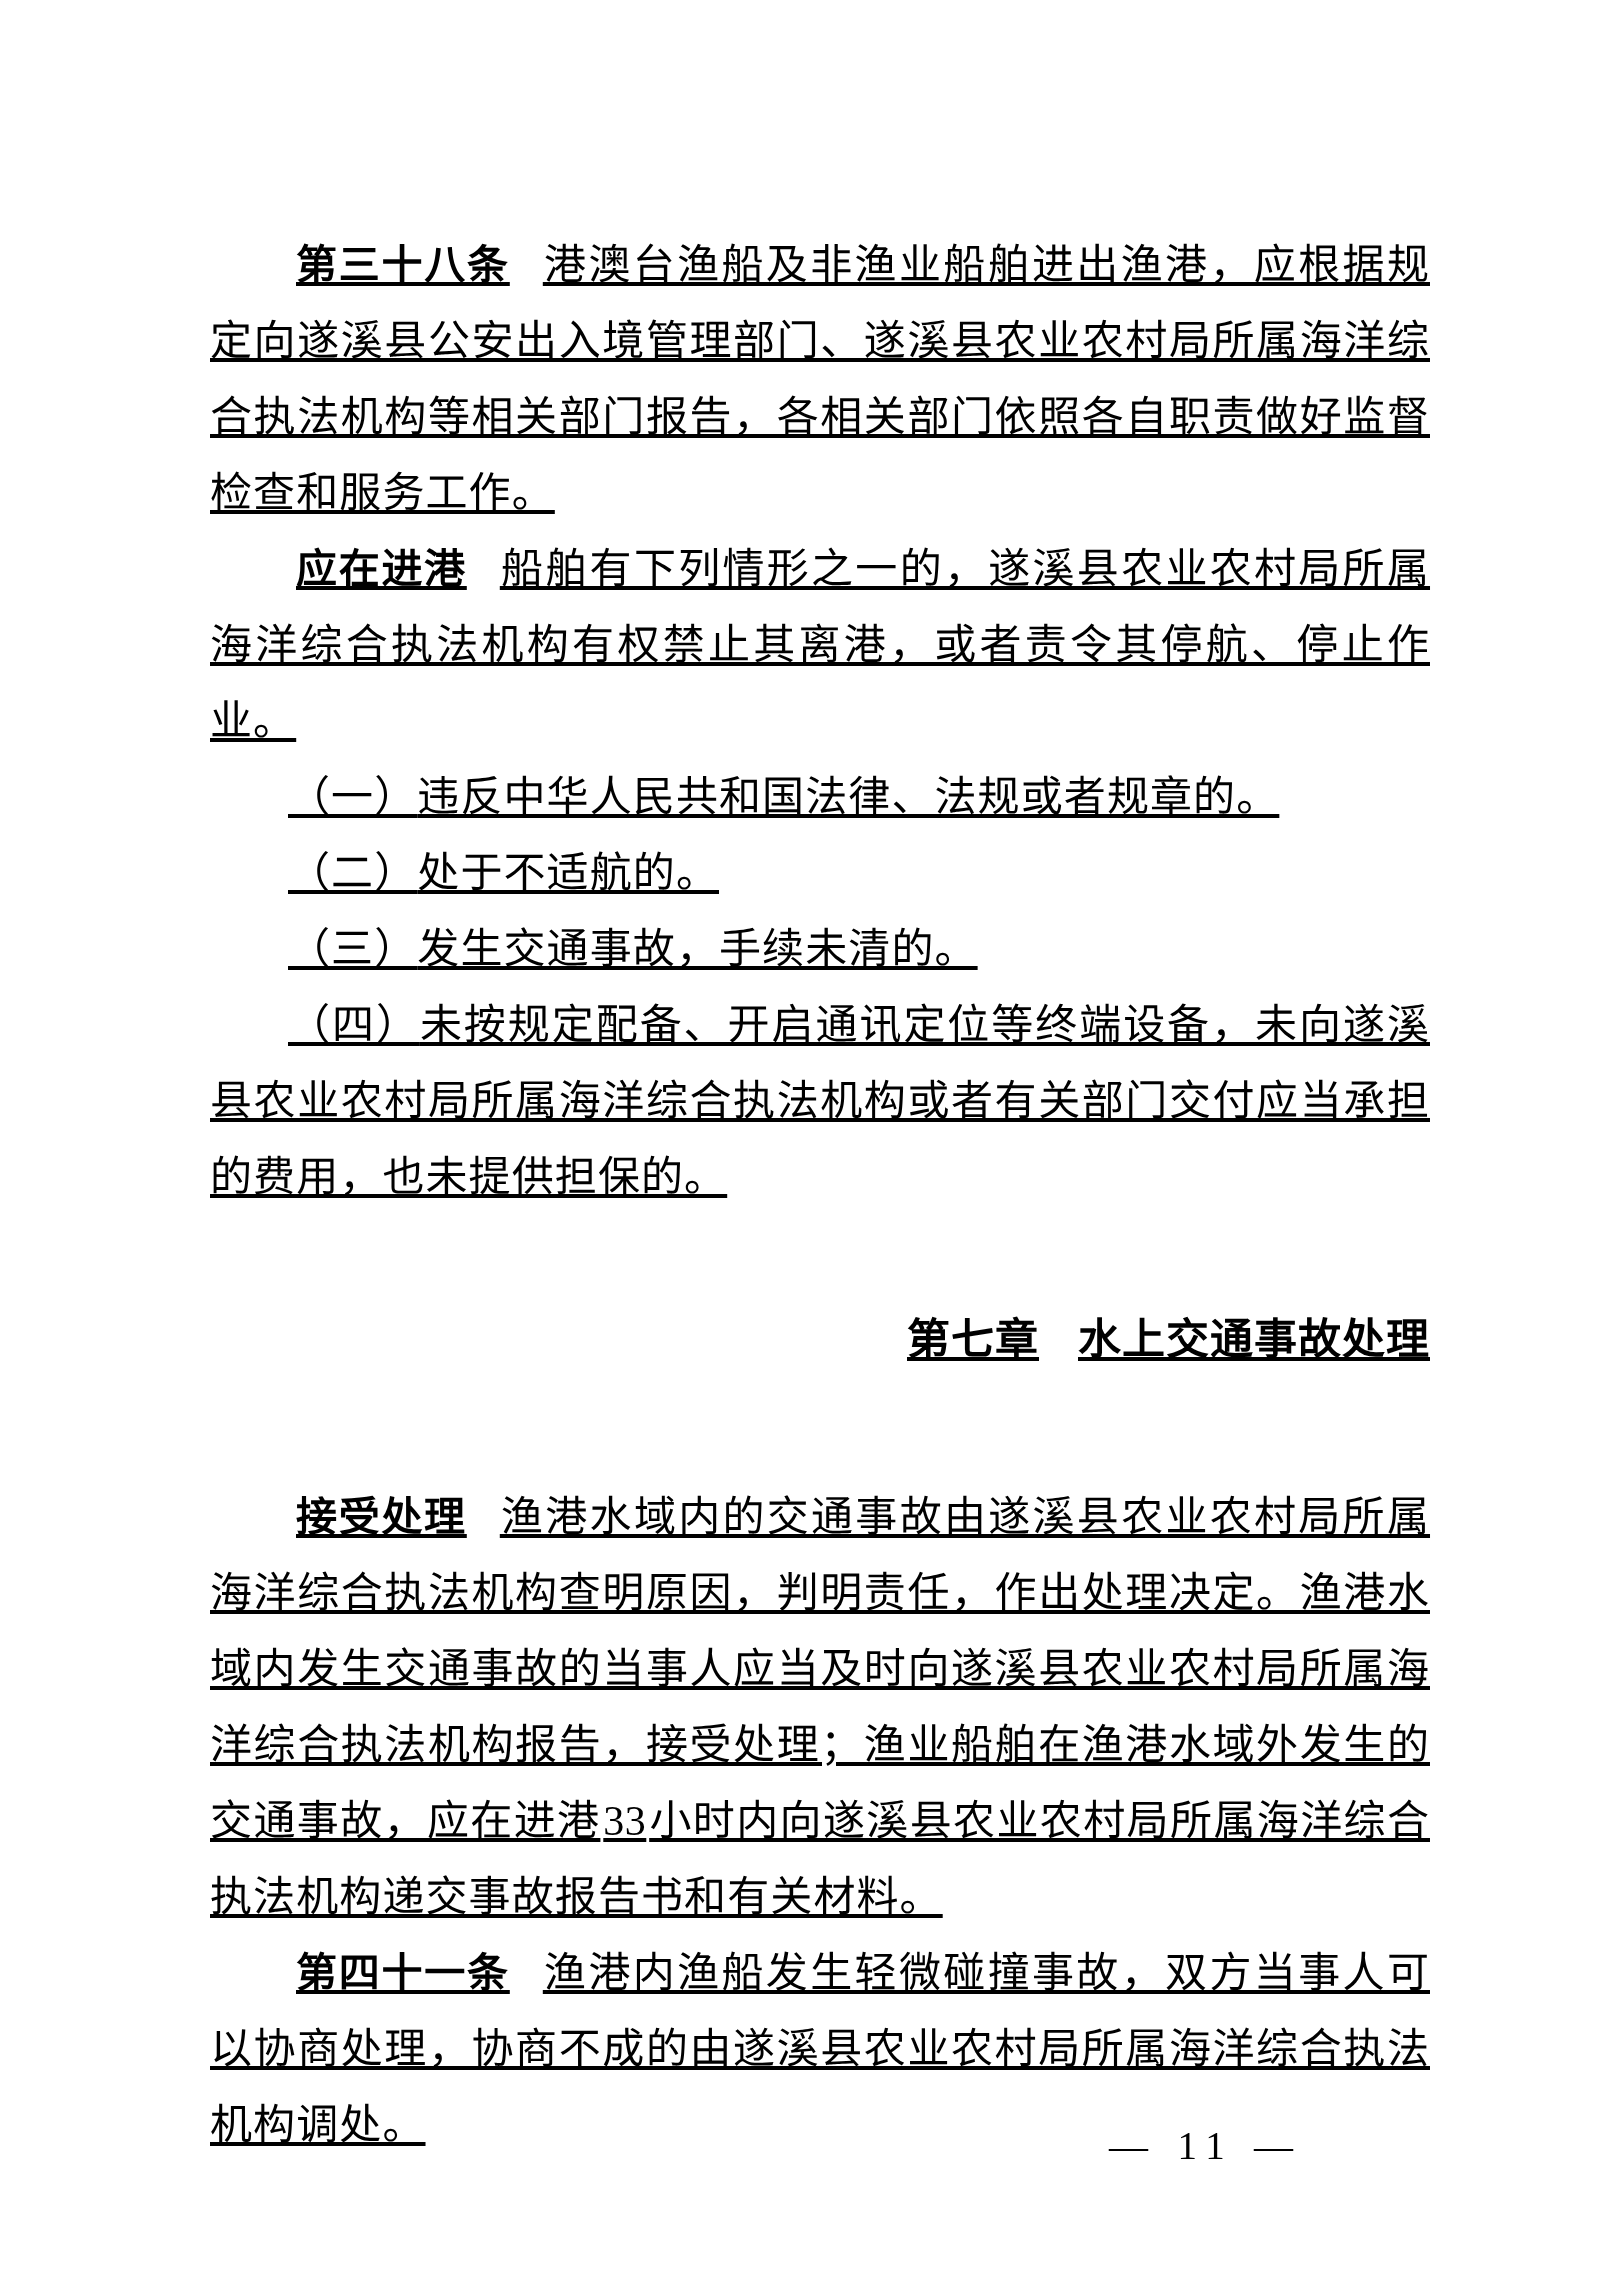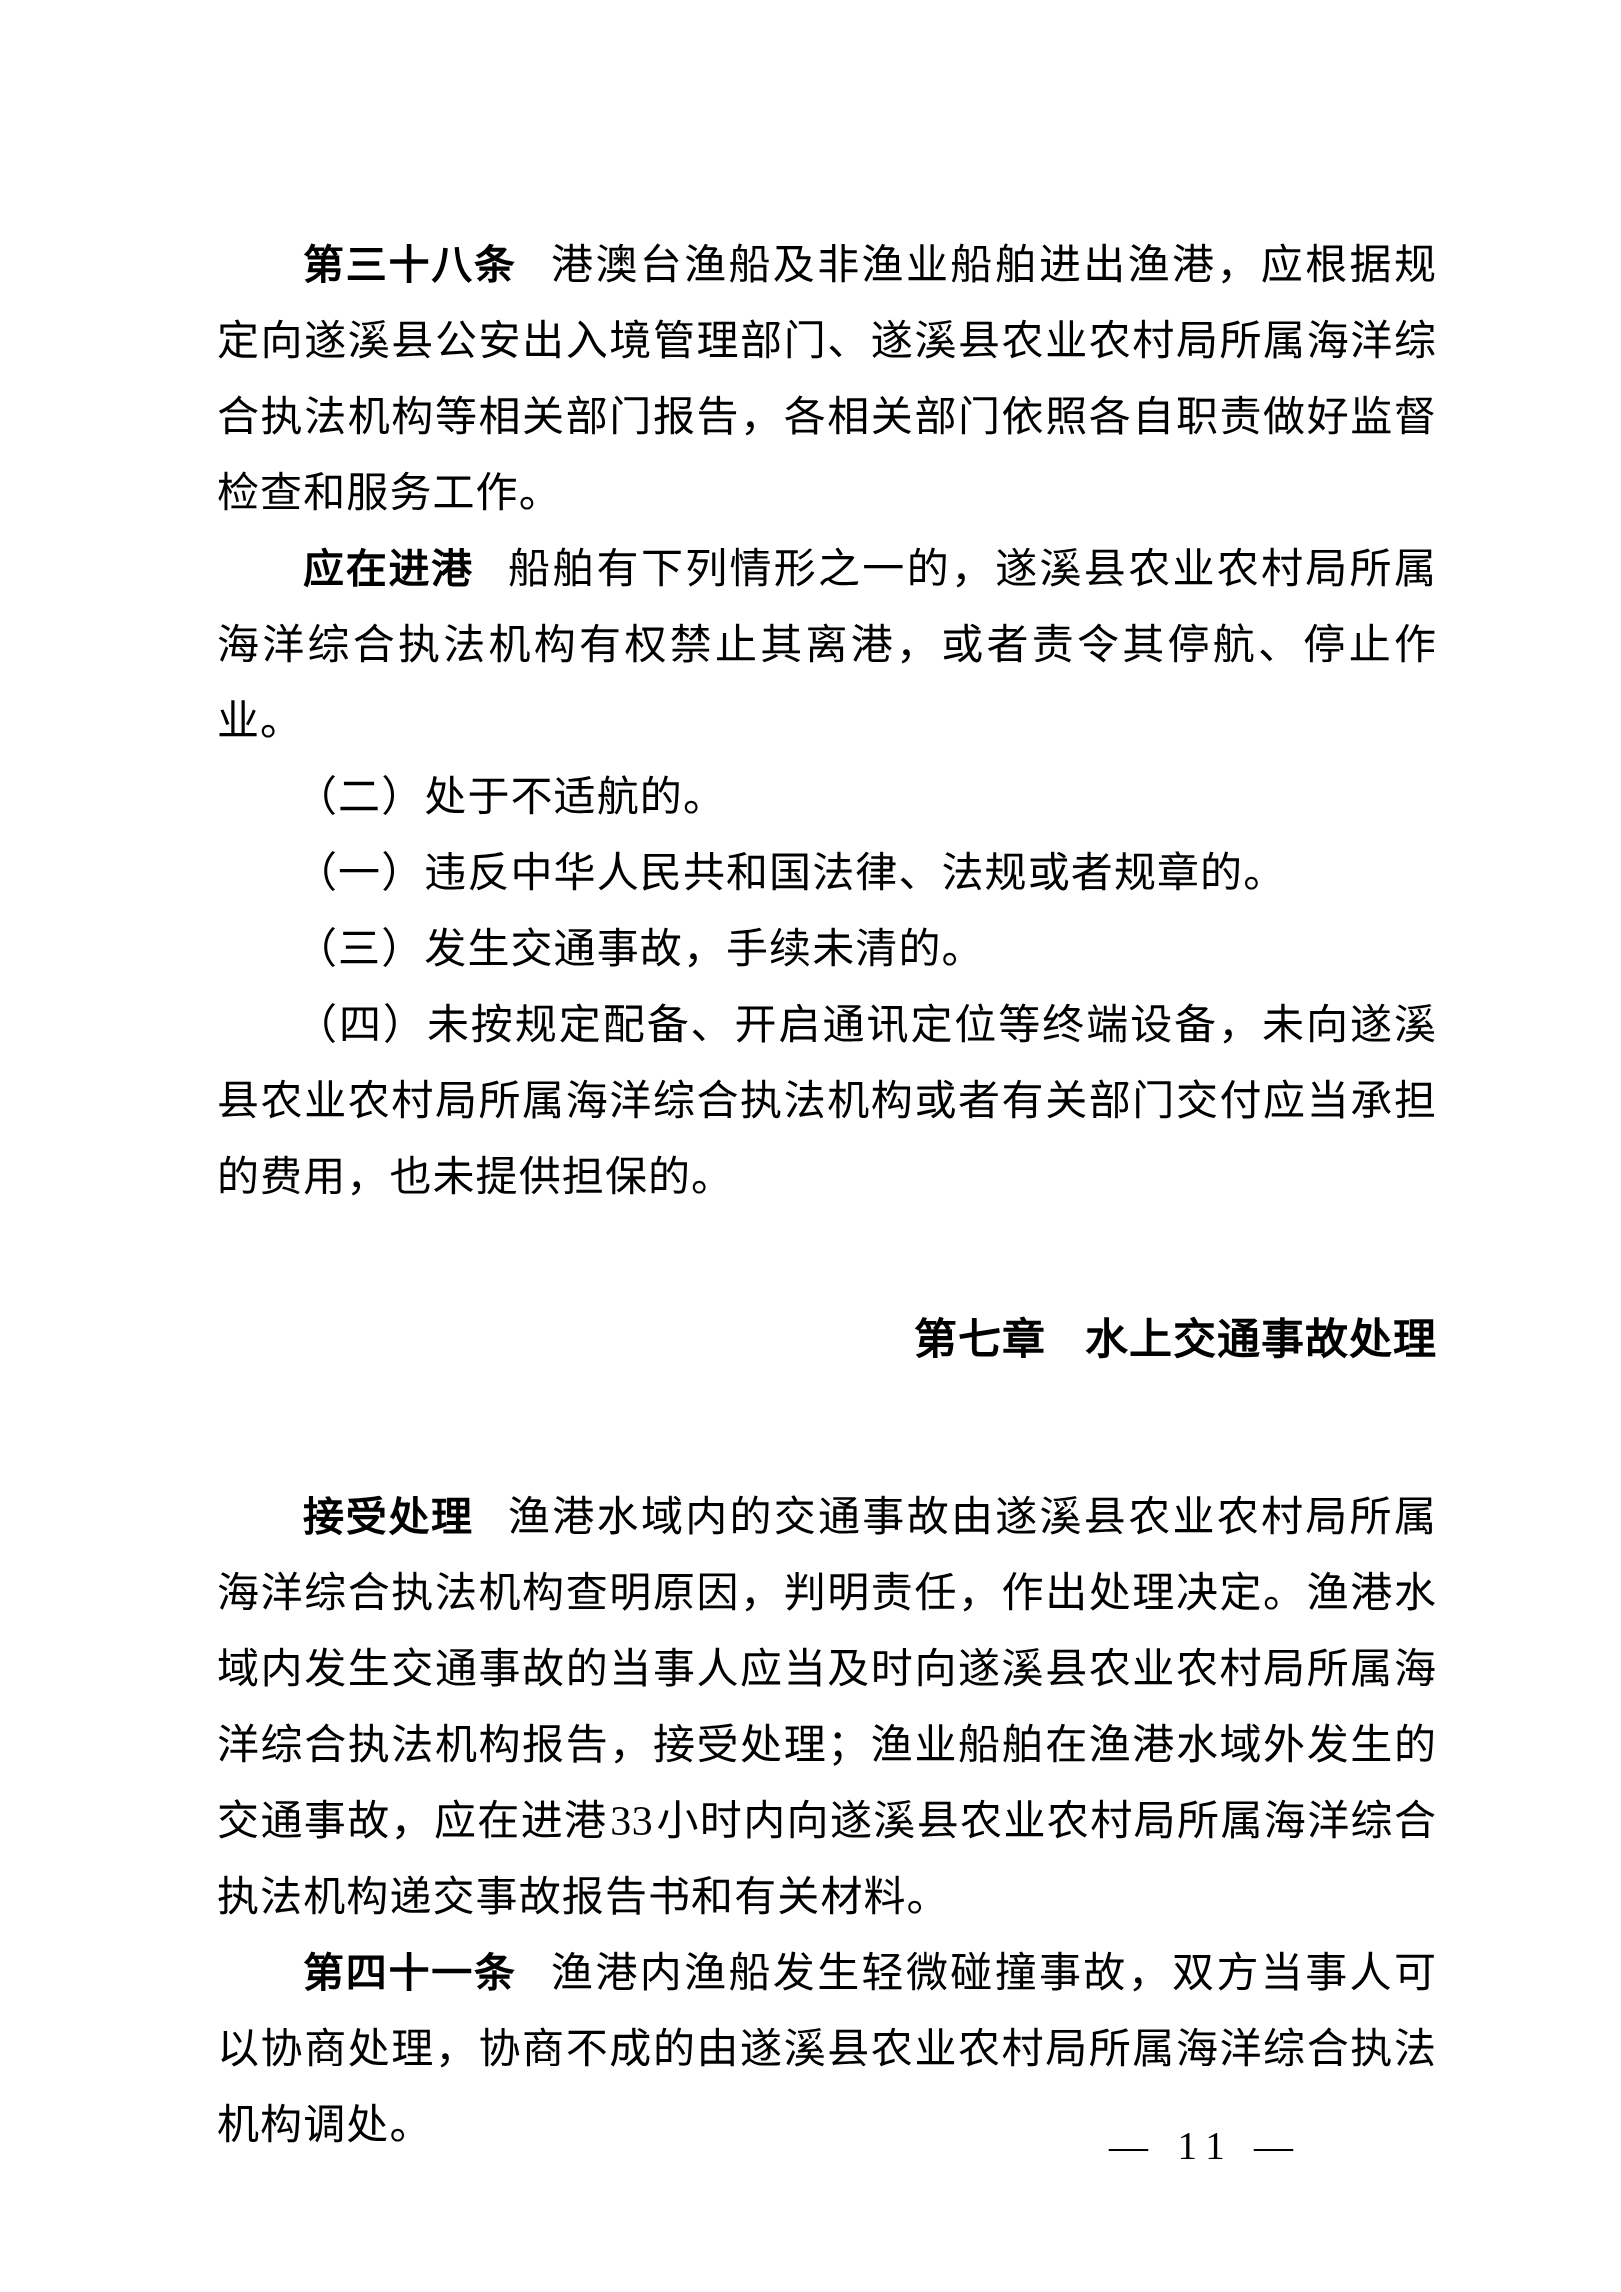--- a/index.html
+++ b/index.html
@@ -16,23 +16,24 @@
     background: #ffffff;
     box-sizing: border-box;
     overflow: hidden;
     font-family: "Liberation Serif", "DejaVu Serif", serif;
     color: #000000;
   }
 
   
   .content {
     position: absolute;
-    left: 217px;
+    left: 210px;
     top: 227px;
     width: 1220px;
+    text-decoration: underline;
   }
 
   
   .para {
     font-family: "DejaVu Serif", "Liberation Serif", serif;
     font-size: 42px;
     line-height: 76px;
     letter-spacing: 1.1px;
     text-align: justify;
     text-justify: inter-ideograph;
@@ -119,25 +120,25 @@
 
     <p class="para">
       <span class="art-no">第三十八条</span><span class="gap"></span><span>港澳台渔船及非渔业船舶进出渔港，应根据规定向遂溪县公安出入境管理部门、遂溪县农业农村局所属海洋综合执法机构等相关部门报告，各相关部门依照各自职责做好监督检查和服务工作。</span>
     </p>
 
     <p class="para">
       <span class="art-no">应在进港</span><span class="gap"></span><span>船舶有下列情形之一的，遂溪县农业农村局所属海洋综合执法机构有权禁止其离港，或者责令其停航、停止作业。</span>
     </p>
 
     <p class="item">
-      <span>（二）</span><span>处于不适航的。</span>
+      <span>（一）</span><span>违反中华人民共和国法律、法规或者规章的。</span>
     </p>
 
     <p class="item">
-      <span>（一）</span><span>违反中华人民共和国法律、法规或者规章的。</span>
+      <span>（二）</span><span>处于不适航的。</span>
     </p>
 
     <p class="item">
       <span>（三）</span><span>发生交通事故，手续未清的。</span>
     </p>
 
     <p class="item">
       <span>（四）</span><span>未按规定配备、开启通讯定位等终端设备，未向遂溪县农业农村局所属海洋综合执法机构或者有关部门交付应当承担的费用，也未提供担保的。</span>
     </p>
 

